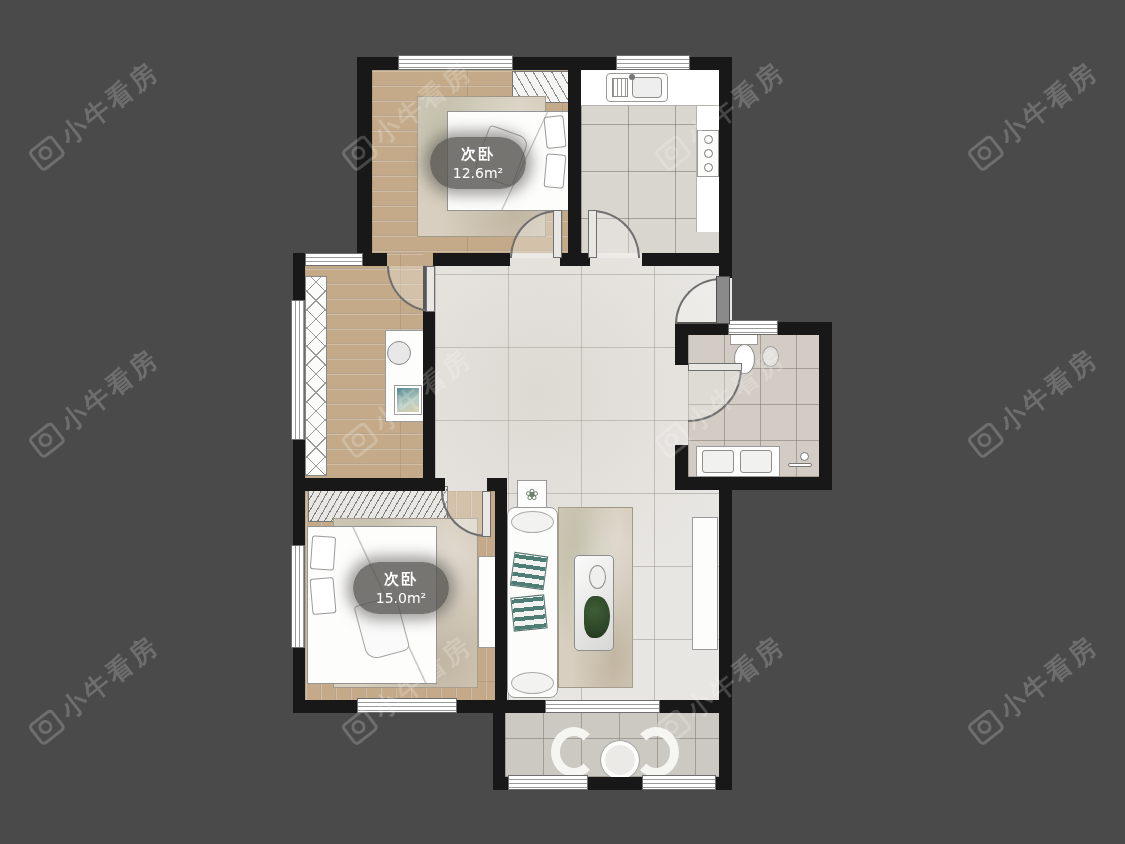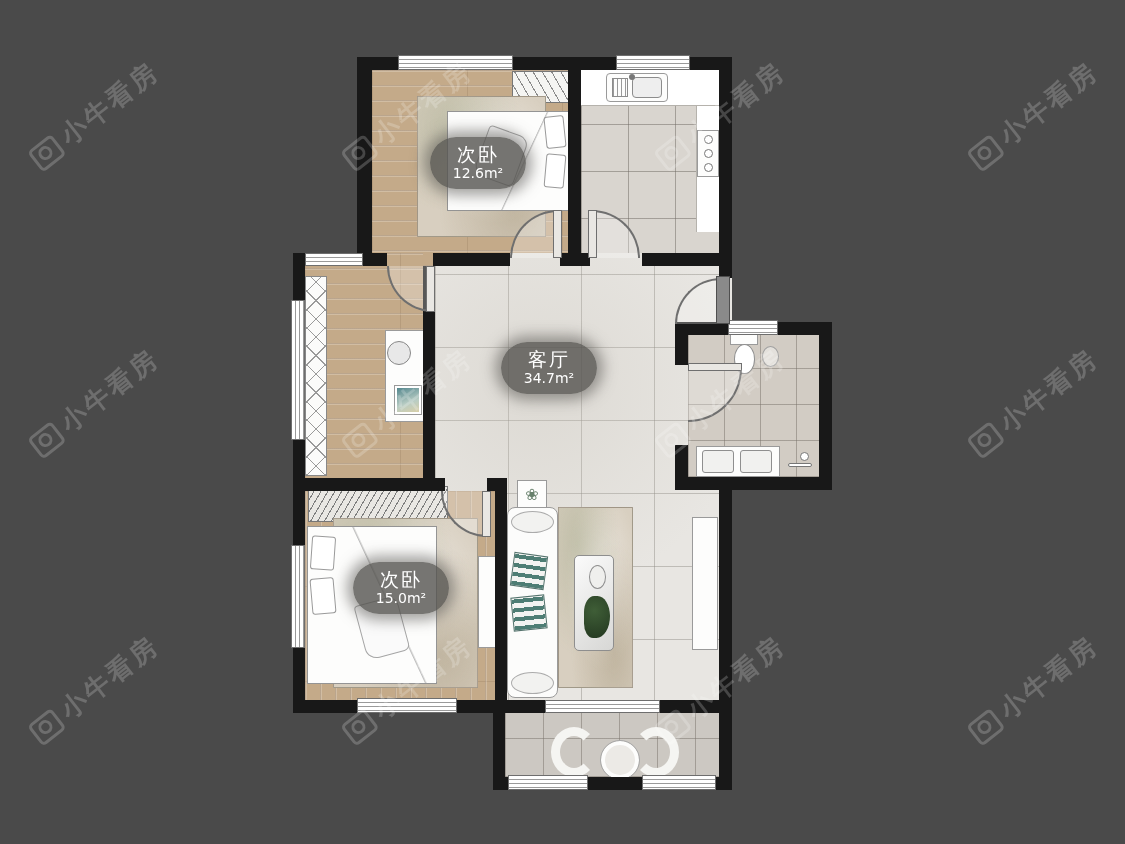--- a/index.html
+++ b/index.html
@@ -69,21 +69,21 @@
     border-radius:45% 55% 60% 40%;}
   .circle{border-radius:50%;}
   .chair-ring{border:9px solid #f5f5f2;border-radius:50%;background:rgba(0,0,0,0);}
   .chair-ring.open-r{border-right-color:rgba(0,0,0,0);}
   .chair-ring.open-l{border-left-color:rgba(0,0,0,0);}
   .bal-table{background:#eceae6;border:4px solid #fdfdfc;outline:1px solid #a8a8a8;border-radius:50%;}
   
   .bubble{width:96px;height:52px;border-radius:28px;background:rgba(84,82,79,.8);
     box-shadow:0 0 14px 6px rgba(84,82,79,.55);display:flex;flex-direction:column;
     align-items:center;justify-content:center;color:#fff;z-index:40;}
-  .bubble .nm{font-size:19px;font-weight:normal;line-height:21px;letter-spacing:2px;}
+  .bubble .nm{font-size:15px;font-weight:bold;line-height:21px;letter-spacing:2px;}
   .bubble .ar{font-size:14px;line-height:17px;}
   
   .wm{position:absolute;display:flex;align-items:center;color:rgba(255,255,255,.20);
     transform:translate(-50%,-50%) rotate(-38deg);z-index:60;pointer-events:none;
     font-size:26px;font-weight:bold;letter-spacing:3px;white-space:nowrap;}
   .wm-logo{width:24px;height:20px;border:3px solid rgba(255,255,255,.20);border-radius:5px;
     position:relative;display:inline-block;margin-right:7px;}
   .wm-logo::after{content:"";position:absolute;left:4px;top:2px;width:8px;height:8px;
     border:3px solid rgba(255,255,255,.20);border-radius:50%;}
   .z1{z-index:1}.z2{z-index:8}.z3{z-index:16}.z4{z-index:24}
@@ -212,24 +212,20 @@
   <div class="abs leaf z4" style="left:482px;top:491px;width:9px;height:46px;"></div>
   <div class="abs arc arc-br z4" style="left:688px;top:368px;width:54px;height:54px;"></div>
   <div class="abs leaf z4" style="left:688px;top:363px;width:54px;height:8px;"></div>
   <div class="abs arc arc-tl z4" style="left:675px;top:278px;width:46px;height:46px;"></div>
   <div class="abs leaf-entry abs z4" style="position:absolute;left:716px;top:276px;width:14px;height:48px;"></div>
 
   <div class="abs bubble" style="left:430px;top:137px;">
     <span class="nm">次卧</span>
     <span class="ar">12.6m²</span>
   </div>
-  <div class="abs bubble" style="left:501px;top:342px;">
-    <span class="nm">客厅</span>
-    <span class="ar">34.7m²</span>
-  </div>
   <div class="abs bubble" style="left:353px;top:562px;">
     <span class="nm">次卧</span>
     <span class="ar">15.0m²</span>
   </div>
 
   <div class="wm" style="left:95px;top:115px;">
       <span class="wm-logo"></span>
       <span>小牛看房</span>
     </div>
   <div class="wm" style="left:408px;top:115px;">

